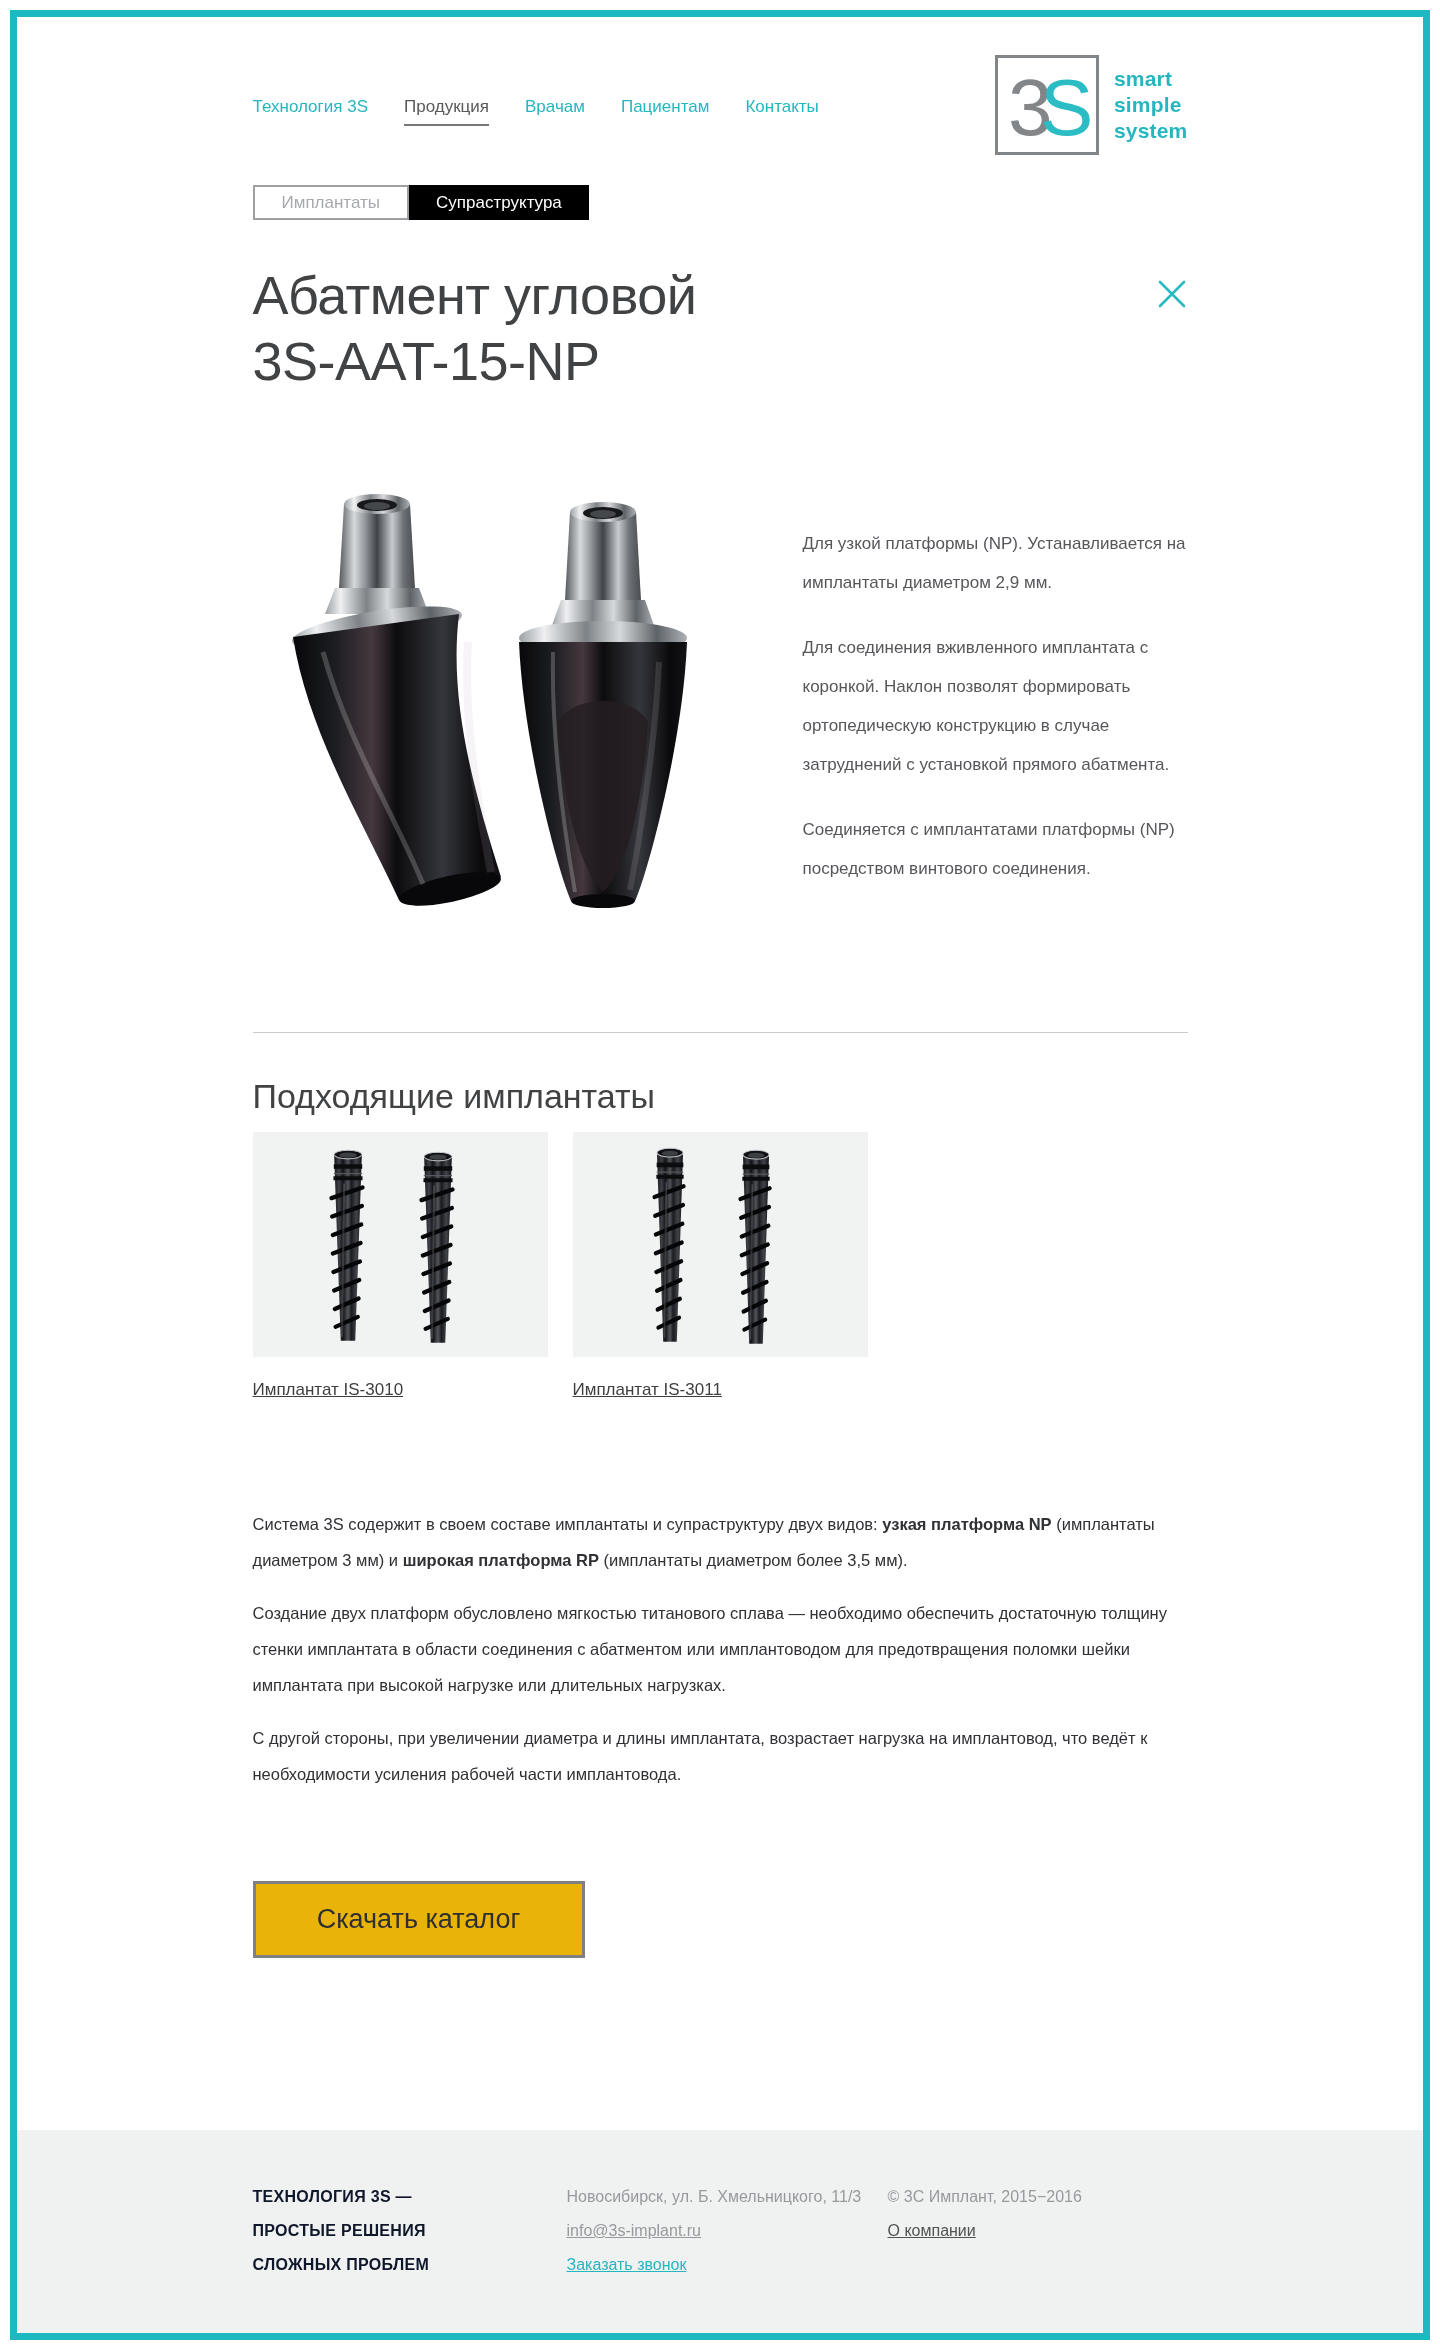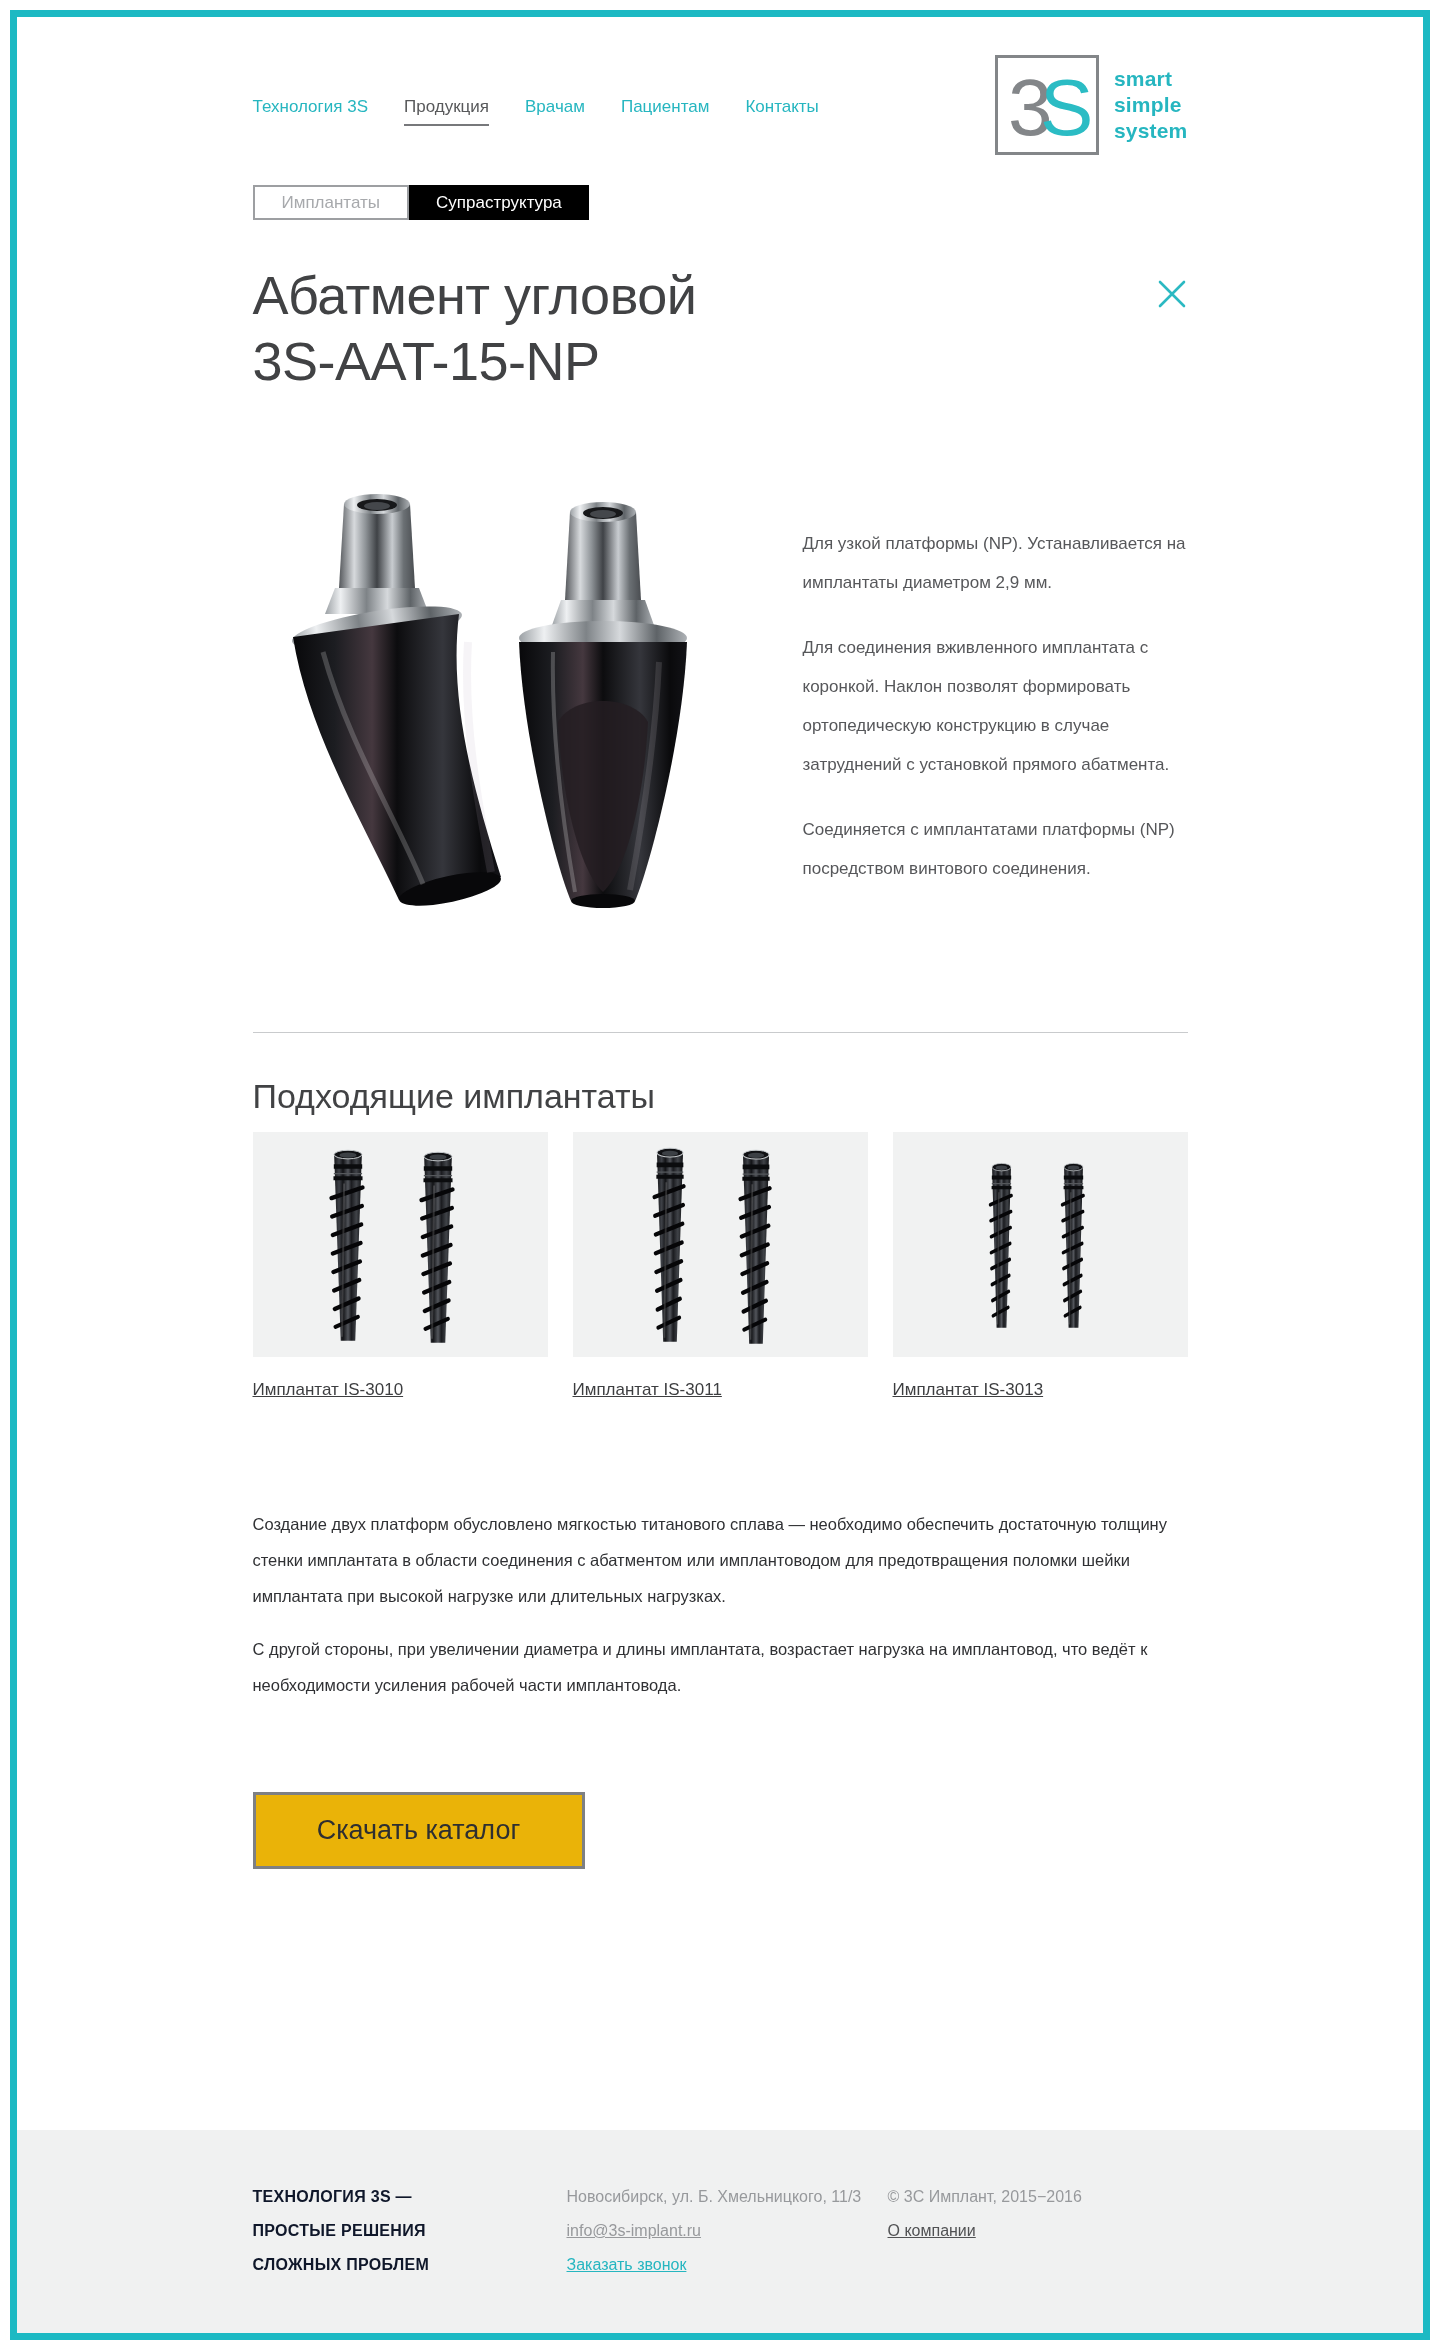--- a/index.html
+++ b/index.html
@@ -235,32 +235,24 @@
         </div>
         <div>
           <div class="card-img">
             <svg width="295" height="210" viewBox="0 0 295 210">
               <use href="#screw" x="0" y="0" width="100" height="310" transform="translate(66,2) scale(0.62,0.67)"></use>
               <use href="#screw" x="0" y="0" width="100" height="310" transform="translate(152,4) scale(0.62,0.67)"></use>
             </svg>
           </div>
           <a href="#" class="card-link">Имплантат IS-3011</a>
         </div>
-        <div>
-          <div class="card-img">
-            <svg width="295" height="210" viewBox="0 0 295 210">
-              <use href="#screw" x="0" y="0" width="100" height="310" transform="translate(86,18) scale(0.45,0.57)"></use>
-              <use href="#screw" x="0" y="0" width="100" height="310" transform="translate(158,18) scale(0.45,0.57)"></use>
-            </svg>
-          </div>
-          <a href="#" class="card-link">Имплантат IS-3013</a>
-        </div>
       </div>
 
       <div class="about">
+        <p><span>Система 3S содержит в своем составе имплантаты и супраструктуру двух видов: </span><b>узкая платформа NP</b><span> (имплантаты диаметром 3 мм) и </span><b>широкая платформа RP</b><span> (имплантаты диаметром более 3,5 мм).</span></p>
         <p>Создание двух платформ обусловлено мягкостью титанового сплава — необходимо обеспечить достаточную толщину стенки имплантата в области соединения с абатментом или имплантоводом для предотвращения поломки шейки имплантата при высокой нагрузке или длительных нагрузках.</p>
         <p>С другой стороны, при увеличении диаметра и длины имплантата, возрастает нагрузка на имплантовод, что ведёт к необходимости усиления рабочей части имплантовода.</p>
       </div>
 
       <button class="catalog-btn">Скачать каталог</button>
 
     </div>
   </div>
 
   <footer class="footer">

